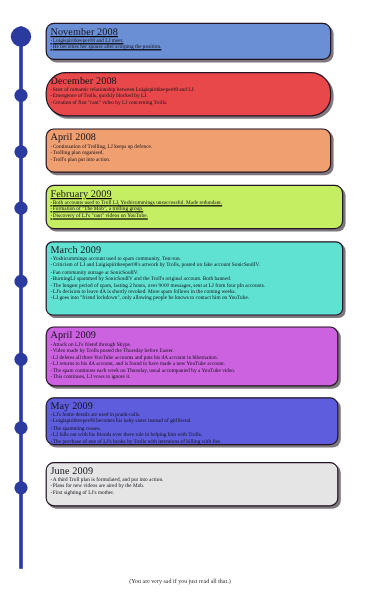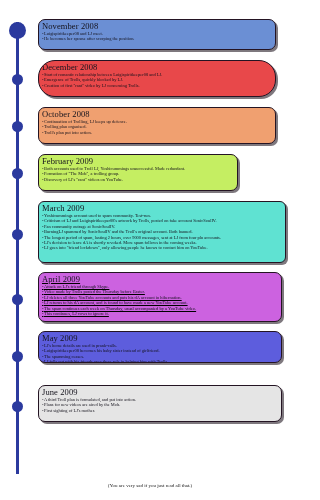--- a/index.html
+++ b/index.html
@@ -113,75 +113,75 @@
       <div class="spine-dot small" style="top: 74px; background: rgb(43, 58, 158);"></div>
       <div class="spine-dot small" style="top: 121px; background: rgb(43, 58, 158);"></div>
       <div class="spine-dot small" style="top: 168px; background: rgb(43, 58, 158);"></div>
       <div class="spine-dot small" style="top: 229px; background: rgb(43, 58, 158);"></div>
       <div class="spine-dot small" style="top: 294px; background: rgb(43, 58, 158);"></div>
       <div class="spine-dot small" style="top: 351px; background: rgb(43, 58, 158);"></div>
       <div class="spine-dot small" style="top: 401px; background: rgb(43, 58, 158);"></div>
     </div>
 
   <div id="events">
-      <div class="event-box" style="top: 19px; height: 31px; width: 238px; background: rgb(107, 143, 212); border-color: rgb(36, 20, 35);">
+      <div class="event-box" style="top: 19px; height: 31px; width: 238px; background: rgb(107, 143, 212); border-color: rgb(36, 20, 35); text-decoration: underline;">
         <div class="event-title">November 2008</div>
         <ul class="event-list">
           <li class="event-item">Luigispiritkeeper08 and LJ meet.</li>
           <li class="event-item">He becomes her spouse after scorping the position.</li>
         </ul>
       </div>
       <div class="event-box" style="top: 60px; height: 37px; width: 238px; background: rgb(232, 72, 74); border-color: rgb(36, 20, 35); border-radius: 17px;">
         <div class="event-title">December 2008</div>
         <ul class="event-list">
           <li class="event-item">Start of romantic relationship between Luigispiritkeeper08 and LJ.</li>
           <li class="event-item">Emergence of Trolls, quickly blocked by LJ.</li>
           <li class="event-item">Creation of first "rant" video by LJ concerning Trolls.</li>
         </ul>
       </div>
       <div class="event-box" style="top: 107px; height: 37px; width: 238px; background: rgb(240, 160, 112); border-color: rgb(36, 20, 35);">
-        <div class="event-title">October 2008</div>
+        <div class="event-title">April 2008</div>
         <ul class="event-list">
           <li class="event-item">Continuation of Trolling, LJ keeps up defence.</li>
           <li class="event-item">Trolling plan organised.</li>
           <li class="event-item">Troll's plan put into action.</li>
         </ul>
       </div>
-      <div class="event-box" style="top: 154px; height: 37px; width: 200px; background: rgb(197, 238, 98); border-color: rgb(36, 20, 35);">
+      <div class="event-box" style="top: 154px; height: 37px; width: 248px; background: rgb(197, 238, 98); border-color: rgb(36, 20, 35); text-decoration: underline;">
         <div class="event-title">February 2009</div>
         <ul class="event-list">
           <li class="event-item">Both accounts used to Troll LJ, Yoshicummings unsuccessful. Made redundant.</li>
           <li class="event-item">Formation of "The Mob", a trolling group.</li>
           <li class="event-item">Discovery of LJ's "rant" videos on YouTube.</li>
         </ul>
       </div>
       <div class="event-box" style="top: 201px; height: 62px; width: 248px; background: rgb(95, 226, 210); border-color: rgb(36, 20, 35); border-radius: 6px;">
         <div class="event-title">March 2009</div>
         <ul class="event-list">
           <li class="event-item">Yoshicummings account used to spam community. Test-run.</li>
           <li class="event-item">Criticism of LJ and Luigispiritkeeper08's artwork by Trolls, posted on fake account SonicSoulIV.</li>
           <li class="event-item">Fan community outrage at SonicSoulIV.</li>
           <li class="event-item">BurningLJ spammed by SonicSoulIV and the Troll's original account. Both banned.</li>
           <li class="event-item">The longest period of spam, lasting 2 hours, over 9000 messages, sent at LJ from four pln accounts.</li>
           <li class="event-item">LJ's decision to leave dA is shortly revoked. More spam follows in the coming weeks.</li>
           <li class="event-item">LJ goes into "friend lockdown", only allowing people he knows to contact him on YouTube.</li>
         </ul>
       </div>
-      <div class="event-box" style="top: 272px; height: 50px; width: 244px; background: rgb(204, 98, 224); border-color: rgb(36, 20, 35); text-decoration: underline;">
+      <div class="event-box" style="top: 272px; height: 50px; width: 244px; background: rgb(204, 98, 224); border-color: rgb(36, 20, 35);">
         <div class="event-title">April 2009</div>
         <ul class="event-list">
           <li class="event-item">Attack on LJ's friend through Skype.</li>
           <li class="event-item">Video made by Trolls posted the Thursday before Easter.</li>
           <li class="event-item">LJ deletes all three YouTube accounts and puts his dA account in hibernation.</li>
           <li class="event-item">LJ returns to his dA account, and is found to have made a new YouTube account.</li>
           <li class="event-item">The spam continues each week on Thursday, usual accompanied by a YouTube video.</li>
           <li class="event-item">This continues, LJ vows to ignore it.</li>
         </ul>
       </div>
-      <div class="event-box" style="top: 331px; height: 32px; width: 244px; background: rgb(93, 93, 221); border-color: rgb(36, 20, 35);">
+      <div class="event-box" style="top: 331px; height: 40px; width: 244px; background: rgb(93, 93, 221); border-color: rgb(36, 20, 35);">
         <div class="event-title">May 2009</div>
         <ul class="event-list">
           <li class="event-item">LJ's home details are used in prank-calls.</li>
           <li class="event-item">Luigispiritkeeper08 becomes his baby sister instead of girlfriend.</li>
           <li class="event-item">The spamming ceases.</li>
           <li class="event-item">LJ falls out with his friends over there role in helping him with Trolls.</li>
           <li class="event-item">The purchase of one of LJ's books by Trolls with intentions of killing with fire.</li>
         </ul>
       </div>
       <div class="event-box" style="top: 385px; height: 37px; width: 244px; background: #e5e5e5; border-color: rgb(36, 20, 35);">

